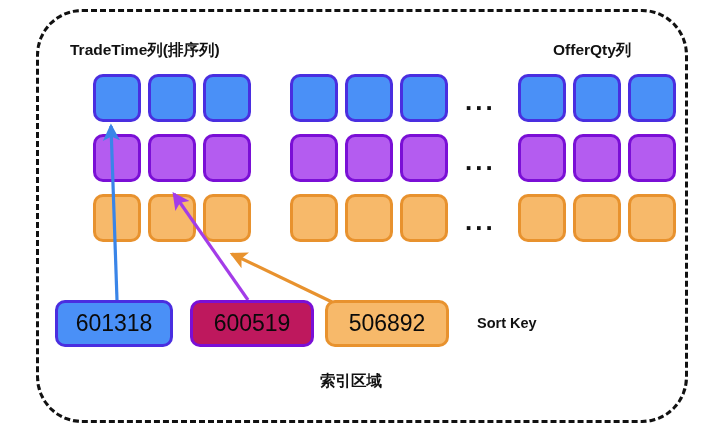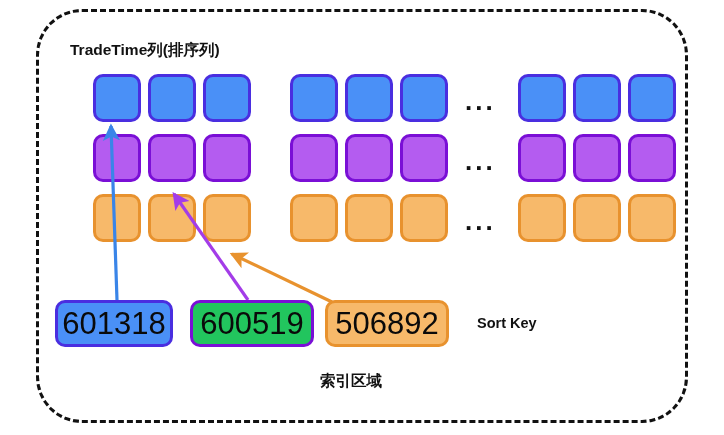--- a/index.html
+++ b/index.html
@@ -69,30 +69,30 @@
   }
   .keybox {
     position: absolute;
     box-sizing: border-box;
     border-radius: 10px;
     border-width: 3px;
     border-style: solid;
     display: flex;
     align-items: center;
     justify-content: center;
-    font-size: 31px;
+    font-size: 23px;
     color: #0a0a0a;
     font-family: "Liberation Sans", sans-serif;
   }
   .keybox.k-blue {
     background: #4a90f7;
     border-color: #4a2ee0;
   }
   .keybox.k-purple {
-    background: #22c55e;
+    background: #be185d;
     border-color: #7a0fd6;
   }
   .keybox.k-orange {
     background: #f7b96a;
     border-color: #e8922e;
   }
   .sortkey-label {
     position: absolute;
     font-size: 14.5px;
     font-weight: bold;
@@ -115,20 +115,21 @@
   }
 </style>
 </head>
 <body>
 
 <div id="stage">
 
   <div class="dashed-region"></div>
 
   <div class="col-label" style="left:70px; top:40px;">TradeTime列(排序列)</div>
+  <div class="col-label" style="left:553px; top:40px;">OfferQty列</div>
 
   <div class="cell row-blue" style="left:93px;  top:74px;"></div>
   <div class="cell row-blue" style="left:148px; top:74px;"></div>
   <div class="cell row-blue" style="left:203px; top:74px;"></div>
   <div class="cell row-purple" style="left:93px;  top:134px;"></div>
   <div class="cell row-purple" style="left:148px; top:134px;"></div>
   <div class="cell row-purple" style="left:203px; top:134px;"></div>
   <div class="cell row-orange" style="left:93px;  top:194px;"></div>
   <div class="cell row-orange" style="left:148px; top:194px;"></div>
   <div class="cell row-orange" style="left:203px; top:194px;"></div>

